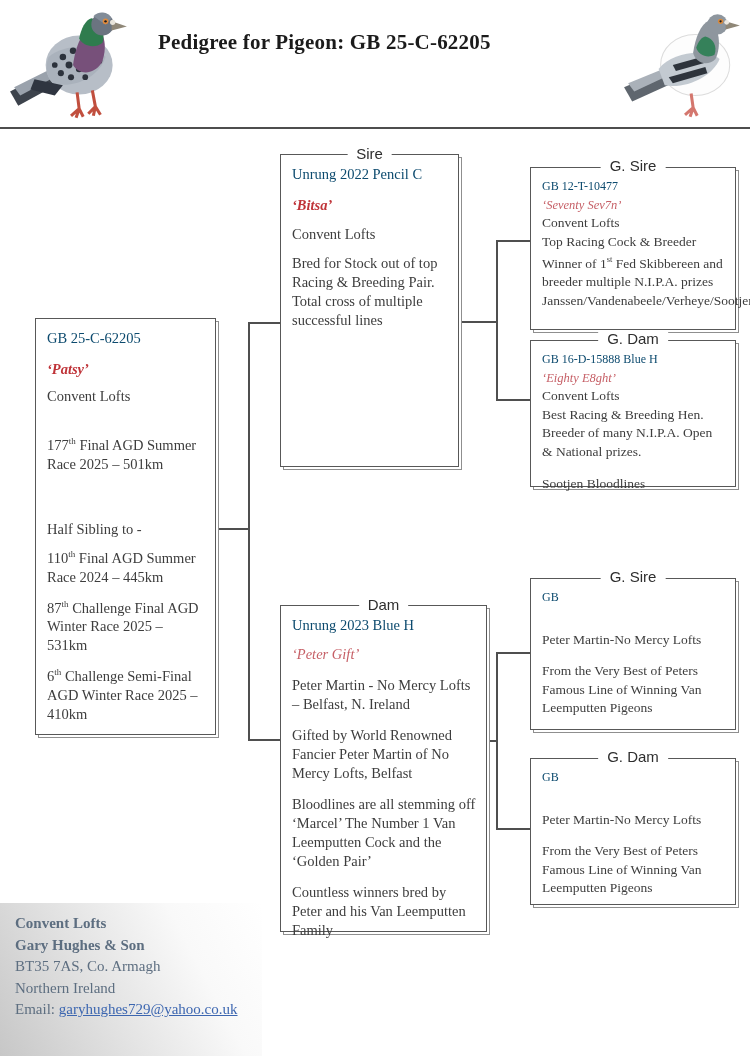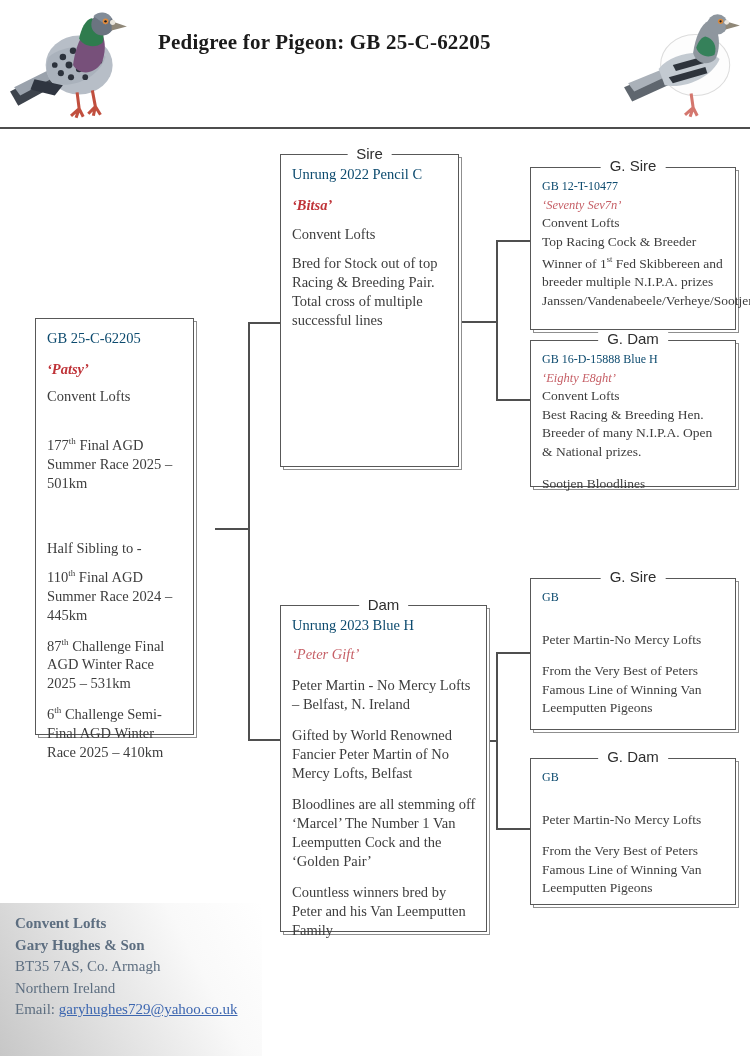--- a/index.html
+++ b/index.html
@@ -30,21 +30,21 @@
   .box-label {
     position:absolute; top:-11px; left:50%; transform:translateX(-50%);
     background:#fff; padding:0 9px; font-family:"Liberation Sans", sans-serif;
     font-size:15px; color:#2e2e2e; white-space:nowrap;
   }
   .ring  { color:#0c4a6e; font-weight:normal; }
   .pname { color:#bf3338; font-weight:bold; font-style:italic; }
   .pname-lt { color:#c65f66; font-style:italic; }
   sup { font-size:.62em; }
 
-  .subject-box { left:35px;  top:318px; width:159px; height:417px; }
+  .subject-box { left:35px;  top:318px; width:181px; height:417px; }
   .sire-box    { left:280px; top:154px; width:179px; height:313px; }
   .dam-box     { left:280px; top:605px; width:207px; height:327px; }
   .gbox        { font-size:13.5px; line-height:18.5px; padding-top:9px; }
   .gsire-top   { left:530px; top:167px; width:206px; height:163px; }
   .gdam-top    { left:530px; top:340px; width:206px; height:147px; }
   .gsire-bot   { left:530px; top:578px; width:206px; height:152px; }
   .gdam-bot    { left:530px; top:758px; width:206px; height:147px; }
   .gbox .ring  { font-size:12px; }
   .gbox .pname-lt { font-size:12.5px; } .mb6{margin-bottom:6px!important;}
   .mb8{margin-bottom:8px!important;} .mb10{margin-bottom:10px!important;}

